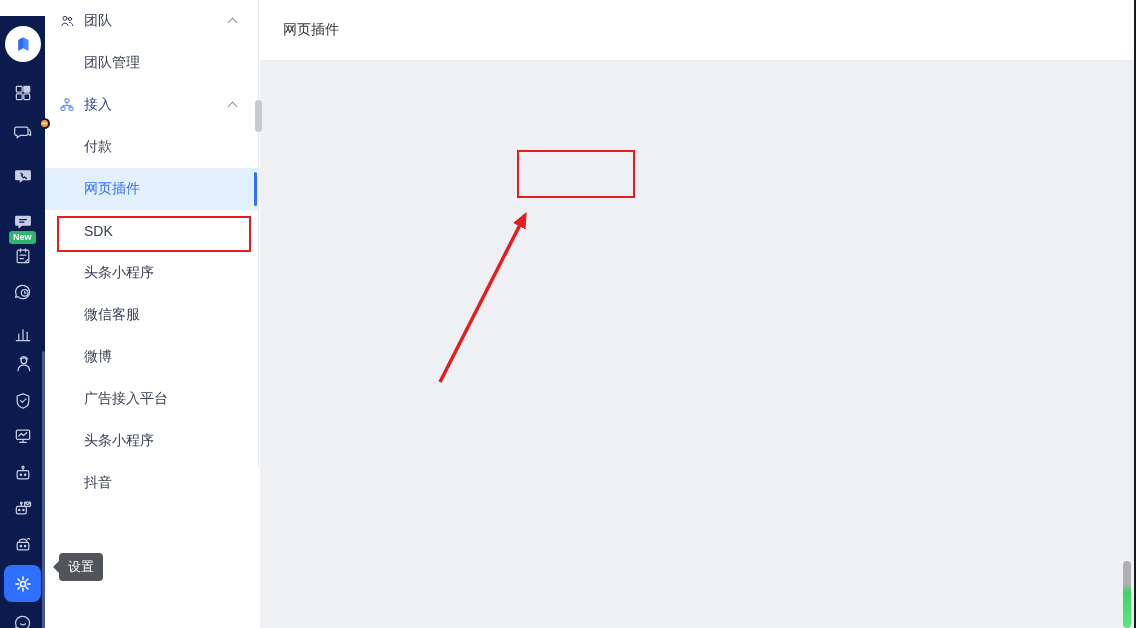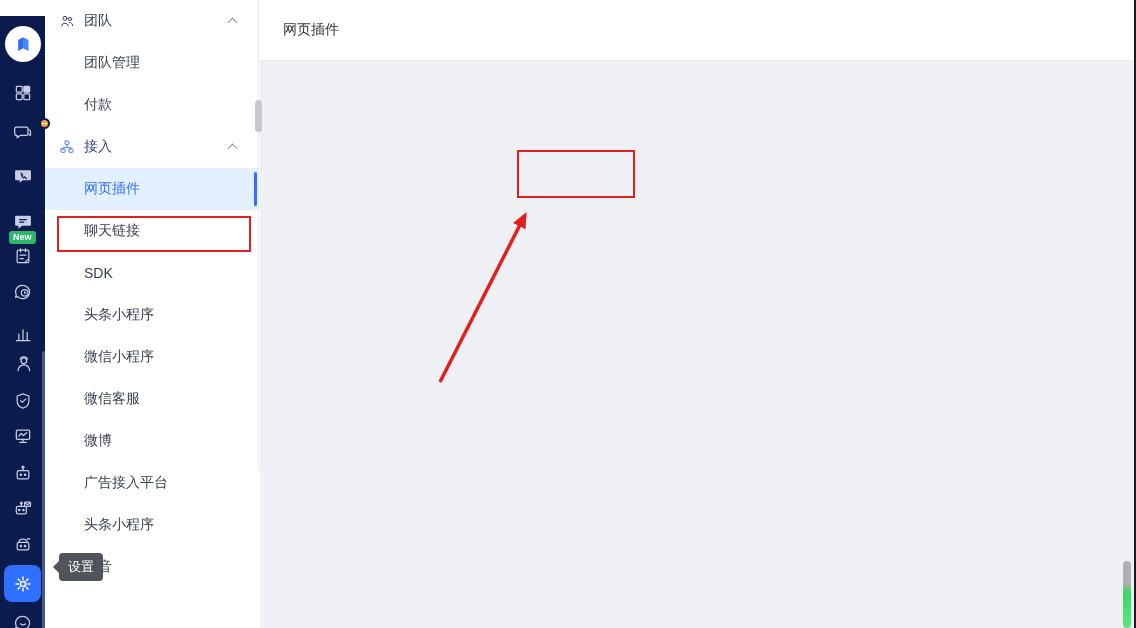--- a/index.html
+++ b/index.html
@@ -233,42 +233,40 @@
           <circle cx="9" cy="8" r="3"></circle>
           <path d="M4 19 a5.2 5.2 0 0 1 10 0"></path>
           <circle cx="16.5" cy="9" r="2.4"></circle>
           <path d="M15.5 14 a4.6 4.6 0 0 1 5 5"></path>
         </svg>
     </span>
     <span class="glabel">团队</span>
     <span class="chev"></span>
   </div>
   <div class="srow item">团队管理</div>
-  <div class="srow item">付款</div>
-
   <div class="srow group">
     <span class="gicon">
       <svg viewBox="0 0 24 24" stroke="#4a7bf7">
           <rect x="9" y="3" width="6" height="5" rx="1"></rect>
           <rect x="3" y="15" width="6" height="5" rx="1"></rect>
           <rect x="15" y="15" width="6" height="5" rx="1"></rect>
           <path d="M12 8 v3 M6 15 v-2 h12 v2"></path>
         </svg>
     </span>
     <span class="glabel" style="color:#33408a;">接入</span>
     <span class="chev"></span>
   </div>
+
+  <div class="srow item">付款</div>
   <div class="srow item selected">
     <span>网页插件</span>
     <span class="active-bar"></span>
   </div>
-  <div class="srow item">聊天链接</div>
   <div class="srow item">SDK</div>
   <div class="srow item">头条小程序</div>
-  <div class="srow item">微信小程序</div>
   <div class="srow item">微信客服</div>
   <div class="srow item">微博</div>
   <div class="srow item">广告接入平台</div>
   <div class="srow item">头条小程序</div>
   <div class="srow item">抖音</div>
 </div>
 <div class="side-scroll"></div>
 
 <div class="topbar">
   <span>网页插件</span>

